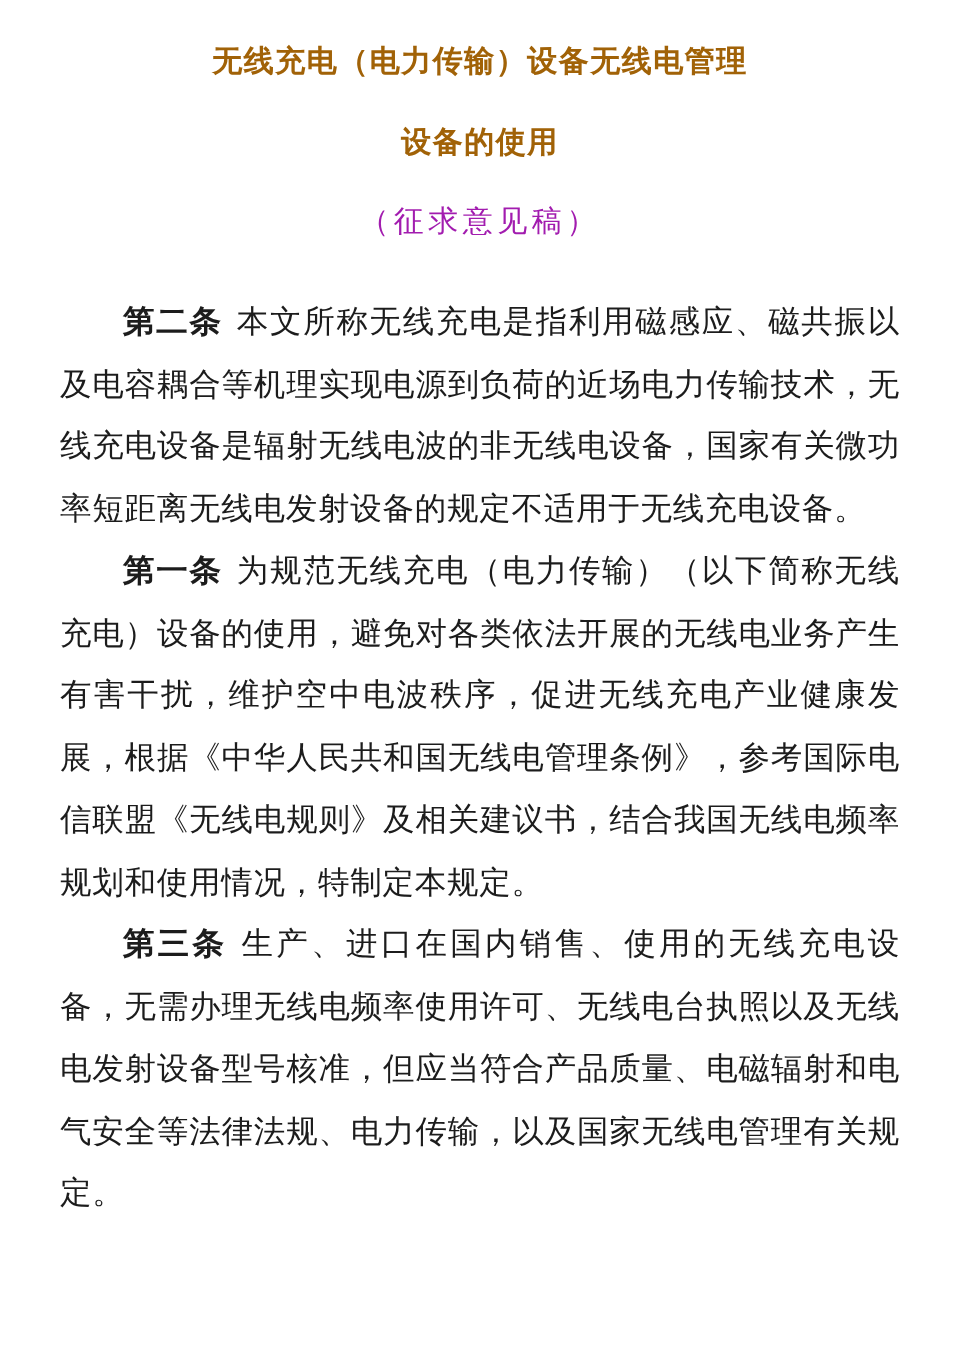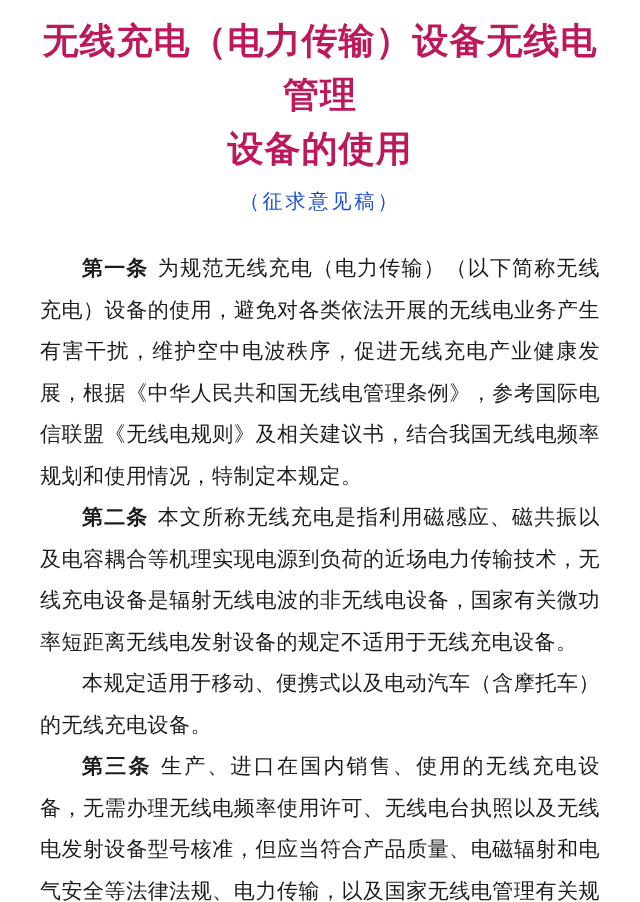--- a/index.html
+++ b/index.html
@@ -15,36 +15,36 @@
     background: #ffffff;
     color: #1c1c1c;
     font-family: "Liberation Serif", "DejaVu Serif", serif;
     box-sizing: border-box;
     padding: 14px 40px 0 40px;
     overflow: hidden;
   }
   .title {
     margin: 0;
     text-align: center;
-    font-size: 36px;
+    font-size: 20px;
     font-weight: 700;
     letter-spacing: 1px;
-    color: #be185d;
+    color: #a16207;
   }
   .title-line {
     display: block;
     line-height: 54px;
   }
   .subtitle {
     margin-top: 12px;
     text-align: center;
     font-size: 20px;
     letter-spacing: 3px;
     font-weight: 400;
-    color: #1d4ed8;
+    color: #a21caf;
   }
   .body-text {
     margin-top: 33px;
   }
   .para {
     margin: 0;
     font-size: 21px;
     line-height: 41.5px;
     text-align: justify;
     text-justify: inter-ideograph;
@@ -64,25 +64,24 @@
 
   <h1 class="title">
     <span class="title-line">无线充电（电力传输）设备无线电管理</span>
     <span class="title-line">设备的使用</span>
   </h1>
 
   <div class="subtitle">（征求意见稿）</div>
 
   <div class="body-text">
 
+    <p class="para"><b class="lead">第二条</b><span>本文所称无线充电是指利用磁感应、磁共振以及电容耦合等机理实现电源到负荷的近场电力传输技术，无线充电设备是辐射无线电波的非无线电设备，国家有关微功率短距离无线电发射设备的规定不适用于无线充电设备。</span></p>
+
     <p class="para"><b class="lead">第一条</b><span>为规范无线充电（电力传输）（以下简称无线充电）设备的使用，避免对各类依法开展的无线电业务产生有害干扰，维护空中电波秩序，促进无线充电产业健康发展，根据《中华人民共和国无线电管理条例》，参考国际电信联盟《无线电规则》及相关建议书，结合我国无线电频率规划和使用情况，特制定本规定。</span></p>
 
-    <p class="para"><b class="lead">第二条</b><span>本文所称无线充电是指利用磁感应、磁共振以及电容耦合等机理实现电源到负荷的近场电力传输技术，无线充电设备是辐射无线电波的非无线电设备，国家有关微功率短距离无线电发射设备的规定不适用于无线充电设备。</span></p>
-
-    <p class="para"><span>本规定适用于移动、便携式以及电动汽车（含摩托车）的无线充电设备。</span></p>
 
     <p class="para"><b class="lead">第三条</b><span>生产、进口在国内销售、使用的无线充电设备，无需办理无线电频率使用许可、无线电台执照以及无线电发射设备型号核准，但应当符合产品质量、电磁辐射和电气安全等法律法规、电力传输，以及国家无线电管理有关规定。</span></p>
 
     <p class="para"></p>
 
   </div>
 
 </div>
 
 </body></html>

